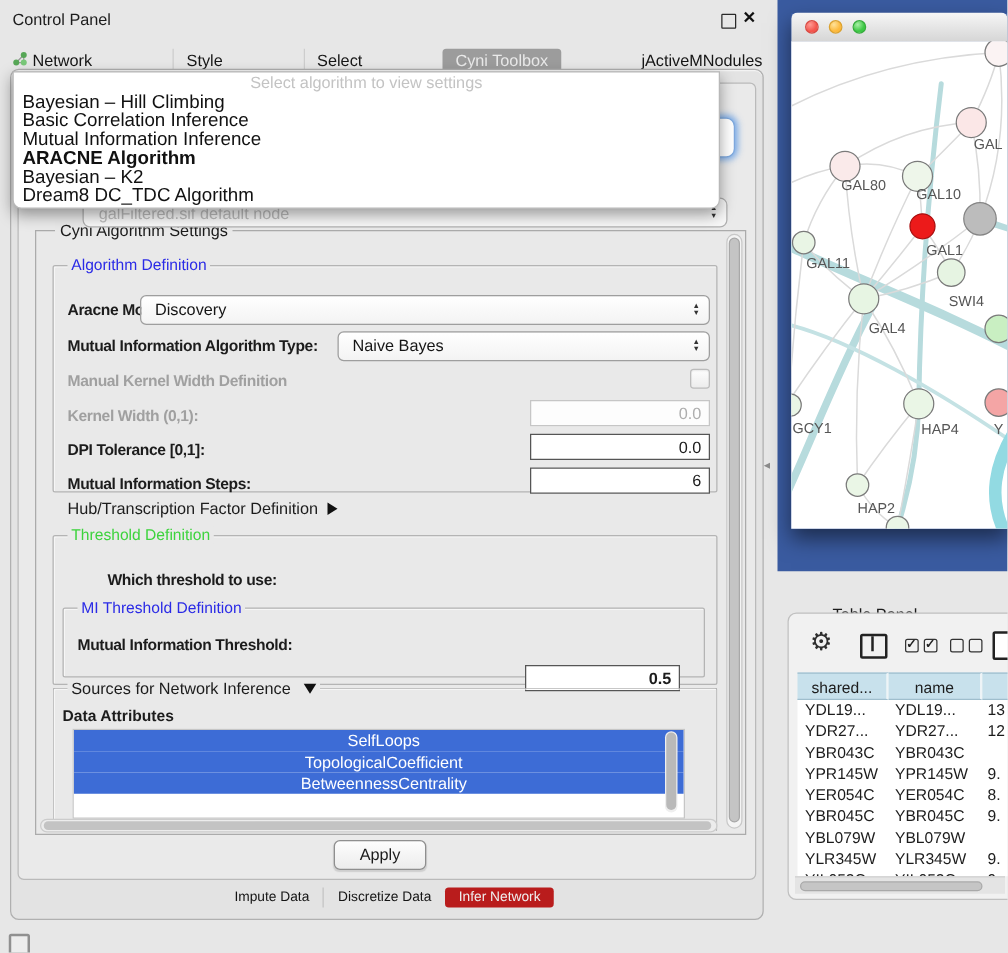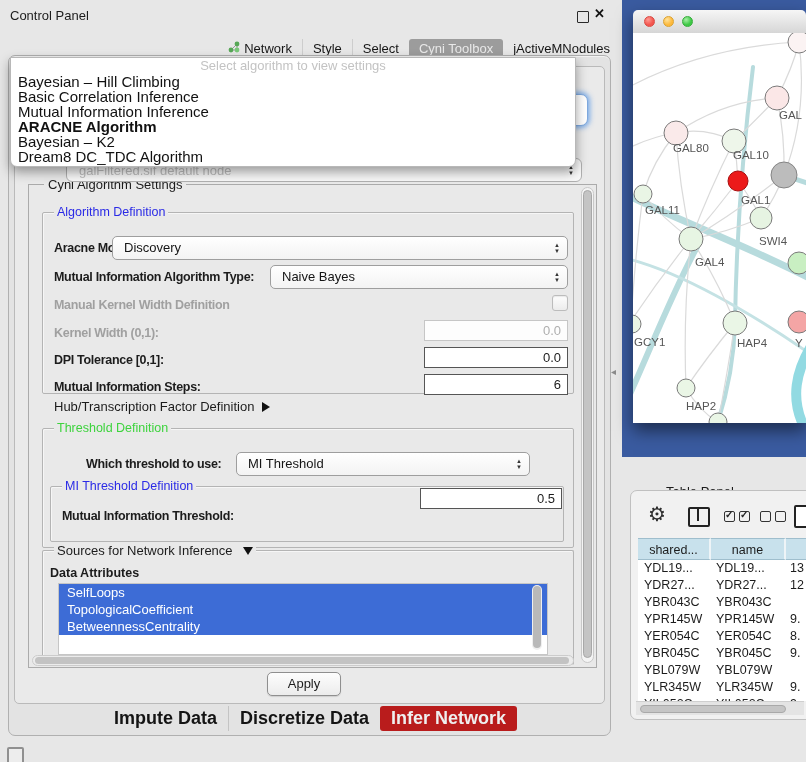--- a/index.html
+++ b/index.html
@@ -7,21 +7,21 @@
        font-family:"Liberation Sans", sans-serif;color:#1c1c1c;}
   .app{position:relative;width:806px;height:762px;overflow:hidden;}
   .abs{position:absolute;}
 
   
   .cp-title{left:10px;top:8px;font-size:13px;color:#1c1c1c;}
   .win-float{left:577px;top:11px;width:10px;height:10px;border:1.6px solid #2a2a2a;border-radius:1px;background:transparent;}
   .win-close{left:594px;top:6px;font-size:13px;font-weight:bold;color:#111;}
 
   
-  .cp-tabs{left:0;top:37px;width:620px;height:22px;display:flex;justify-content:flex-end;align-items:center;}
+  .cp-tabs{left:0;top:37px;width:620px;height:22px;display:flex;justify-content:space-between;align-items:center;}
   .tab{font-size:13px;color:#161616;padding:2px 10px;white-space:nowrap;display:flex;align-items:center;gap:4px;}
   .tab + .tab{border-left:1px solid #cdcdcd;}
   .tab.sel{background:#9c9c9c;color:#e9e9e9;border-radius:3px;border-left:none;}
   .tab.sel + .tab{border-left:none;}
 
   
   .cp-window{left:8px;top:55px;width:601px;height:679px;border:1px solid #b0b0b0;border-radius:7px;background:#e3e3e3;box-shadow:inset 0 1px 0 #f3f3f3;}
   .cp-inner{left:14px;top:66px;width:589px;height:636px;border:1px solid #bababa;border-radius:5px;background:#eaeaea;}
 
   
@@ -52,34 +52,34 @@
   .field{background:#fff;font-size:13px;line-height:20px;text-align:right;padding-right:6px;box-sizing:border-box;}
   .field.norm{border:1.5px solid #555;}
   .field.dis{border:1px solid #c6c6c6;color:#aeaeae;background:#fdfdfd;}
 
   .checkbox{width:14px;height:14px;border:1px solid #bcbcbc;border-radius:3px;background:linear-gradient(#fdfdfd,#ececec);box-shadow:inset 0 1px 1px rgba(0,0,0,.08);}
 
   .tri-right{width:0;height:0;border-left:8px solid #111;border-top:5px solid transparent;border-bottom:5px solid transparent;display:inline-block;}
   .tri-down{width:0;height:0;border-top:8px solid #111;border-left:5px solid transparent;border-right:5px solid transparent;display:inline-block;}
 
   .src-list{left:58px;top:583px;width:488px;height:70px;background:#fff;border:1px solid #c6c6c6;overflow:hidden;}
-  .src-item{height:17px;line-height:17px;padding-left:8px;font-size:13px;}
+  .src-item{height:17px;line-height:17px;padding-left:8px;font-size:13px;text-align:center;}
   .src-item.sel{background:#3d6cd6;color:#fff;}
   .list-vscroll{left:532px;top:585px;width:10px;height:65px;background:#efefef;border-radius:5px;}
   .list-vthumb{position:absolute;left:1px;top:1px;width:8px;height:62px;background:#b9b9b9;border-radius:4px;}
 
   .sv-scroll{left:581px;top:187px;width:13px;height:476px;background:#f4f4f4;border:1px solid #c8c8c8;border-radius:7px;box-sizing:border-box;}
   .sv-thumb{position:absolute;left:1px;top:2px;width:9px;height:468px;background:#c4c4c4;border:1px solid #a8a8a8;border-radius:5px;box-sizing:border-box;}
   .sh-scroll{left:32px;top:655px;width:542px;height:11px;background:#ececec;border:1px solid #cccccc;border-radius:6px;box-sizing:border-box;}
   .sh-thumb{position:absolute;left:2px;top:1px;width:534px;height:7px;background:#c3c3c3;border-radius:4px;}
 
   .apply-btn{left:267px;top:672px;width:72px;height:22px;border:1px solid #8f8f8f;border-radius:5px;background:linear-gradient(#fdfdfd,#ececec);font-size:13px;text-align:center;line-height:21px;box-shadow:0 1px 1px rgba(0,0,0,.12);}
 
   .bottom-tabs{left:0;top:707px;width:620px;height:22px;display:flex;justify-content:center;align-items:center;}
-  .btab{font-size:18px;font-weight:700;color:#141414;padding:2px 11px;white-space:nowrap;}
+  .btab{font-size:11px;font-weight:400;color:#141414;padding:2px 11px;white-space:nowrap;}
   .btab + .btab{border-left:1px solid #c4c4c4;}
   .btab.sel{background:#b91c1c;color:#efefef;border-radius:3px;border-left:none;}
 
   
   .net-frame{left:622px;top:0;width:184px;height:457px;background:#3a5ba0;}
   .net-win{left:633px;top:10px;width:173px;height:413px;box-shadow:0 8px 16px rgba(0,0,0,.5);}
   .net-titlebar{position:absolute;left:0;top:0;width:173px;height:23px;background:linear-gradient(#f6f6f6,#d6d6d6);border-bottom:1px solid #9e9e9e;border-radius:5px 5px 0 0;}
   .light{position:absolute;top:6px;width:11px;height:11px;border-radius:50%;box-sizing:border-box;}
   .light.red{left:11px;background:radial-gradient(circle at 35% 30%, #ff9a93, #f3564e 60%);border:1px solid #d94a43;}
   .light.yellow{left:30px;background:radial-gradient(circle at 35% 30%, #ffe29a, #fdb93c 60%);border:1px solid #dba230;}
@@ -192,29 +192,25 @@
 
   <div class="abs plain" style="left:54px;top:399px;display:flex;align-items:center;gap:8px;">
     <span>Hub/Transcription Factor Definition</span>
     <span class="tri-right"></span>
   </div>
 
   <div class="abs group" style="left:42px;top:428px;width:530px;height:118px;"></div>
   <div class="abs gtitle green" style="left:54px;top:421px;">Threshold Definition</div>
 
   <div class="abs lbl" style="left:86px;top:457px;">Which threshold to use:</div>
-  <div class="abs combo" style="left:236px;top:452px;width:294px;height:24px;">
-    <span>MI Threshold</span>
-    <span class="stepper"></span>
-  </div>
 
   <div class="abs group" style="left:50px;top:486px;width:512px;height:54px;"></div>
   <div class="abs gtitle blue" style="left:62px;top:479px;">MI Threshold Definition</div>
   <div class="abs lbl" style="left:62px;top:509px;">Mutual Information Threshold:</div>
-  <div class="abs field norm" style="left:420px;top:488px;width:142px;height:21px;">0.5</div>
+  <div class="abs field norm" style="left:420px;top:532px;width:124px;height:21px;font-weight:bold;">0.5</div>
 
   <div class="abs group" style="left:42px;top:550px;width:530px;height:114px;border-bottom:none;"></div>
   <div class="abs gtitle" style="left:54px;top:543px;font-size:13px;display:flex;align-items:center;gap:10px;">
     <span>Sources for Network Inference</span>
     <span class="tri-down"></span>
   </div>
   <div class="abs lbl" style="left:50px;top:566px;letter-spacing:0;">Data Attributes</div>
   <div class="abs src-list">
       <div class="src-item sel">SelfLoops</div>
       <div class="src-item sel">TopologicalCoefficient</div>

